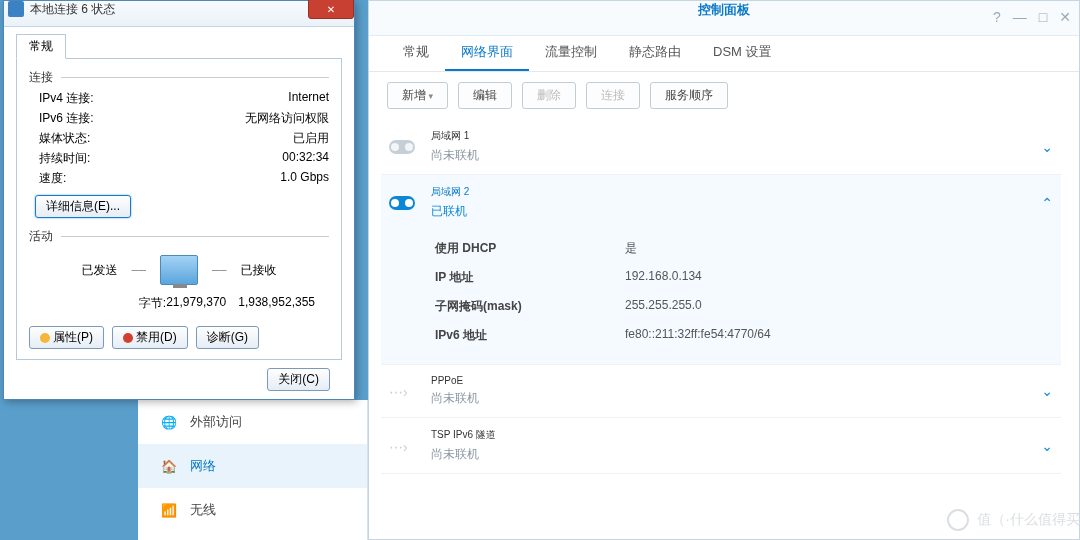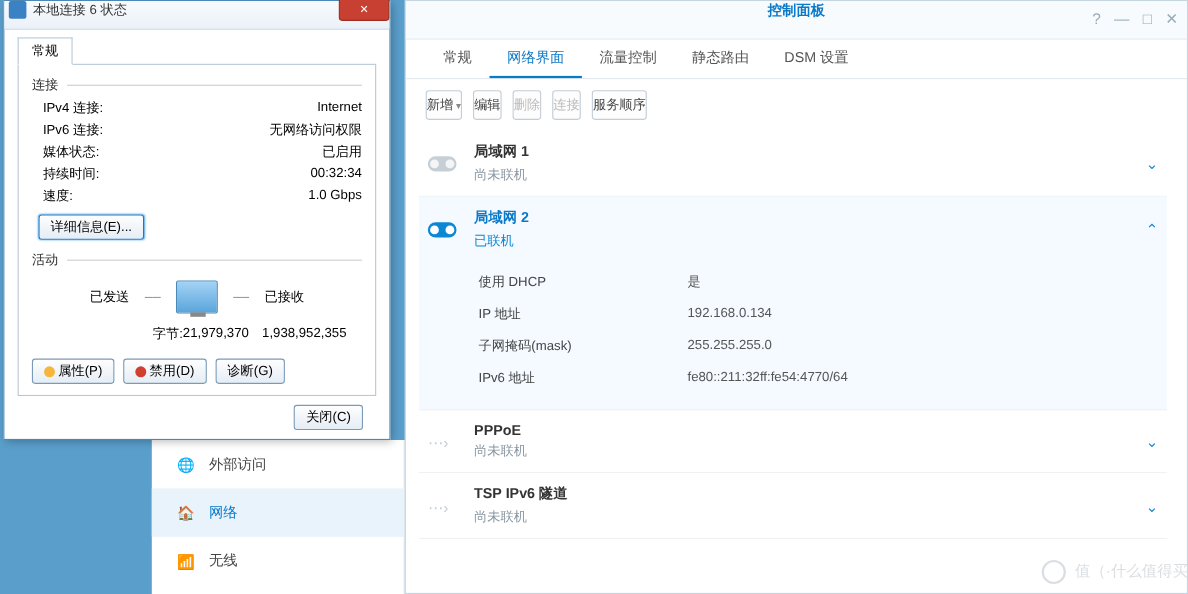--- a/index.html
+++ b/index.html
@@ -42,43 +42,43 @@
 
 .syn{position:absolute;left:368px;top:0;right:0;bottom:0;background:#fff;border:1px solid #c5d6e0}
 .syn-titlebar{height:35px;display:flex;align-items:flex-start;justify-content:center;border-bottom:1px solid #e1edf5;position:relative;background:#f7fbfe}
 .syn-title{color:#0b79c8;font-size:13px;font-weight:bold}
 .syn-ctrls{position:absolute;right:8px;top:8px;display:flex;gap:12px;color:#99acb8;font-size:14px}
 .syn-ctrls span{cursor:pointer}
 .syn-tabs{display:flex;border-bottom:1px solid #e1e8ee;padding:0 18px;height:36px;align-items:flex-end}
 .syn-tab{padding:8px 16px;font-size:13px;color:#555;cursor:pointer;border-bottom:2px solid transparent}
 .syn-tab.active{color:#0b79c8;border-bottom-color:#0b79c8}
 .syn-toolbar{display:flex;gap:10px;padding:10px 18px}
-.syn-btn{font-size:12px;padding:4px 0;border:1px solid #c3cdd6;background:#fdfdfd;border-radius:3px;color:#444;cursor:pointer}
+.syn-btn{font-size:12px;padding:4px 14px;border:1px solid #c3cdd6;background:#fdfdfd;border-radius:3px;color:#444;cursor:pointer}
 .syn-btn.dd::after{content:" ▾";font-size:9px;color:#888}
 .syn-btn:disabled{color:#bbb;cursor:default}
 .syn-list{padding:0 18px 0 12px;position:relative}
 .if-item{border-bottom:1px solid #eef2f5}
 .if-head{display:flex;align-items:center;padding:10px 8px;cursor:pointer}
 .if-ico{width:26px;height:14px;border-radius:7px;position:relative;margin-right:16px}
 .if-ico.off{background:#c7cfd6}
 .if-ico.on{background:#0b87d4}
 .if-ico::before,.if-ico::after{content:"";position:absolute;width:8px;height:8px;background:#fff;border-radius:50%;top:3px}
 .if-ico::before{left:2px}.if-ico::after{right:2px}
 .if-ico.off::before,.if-ico.off::after{background:#f3f5f7}
 .if-ico.arrow-ico{background:none;color:#c7cfd6;font-size:14px}
 .if-ico.arrow-ico::before,.if-ico.arrow-ico::after{display:none}
-.if-name{font-size:13px;font-weight:bold;color:#333}
+.if-name{font-size:10px;font-weight:normal;color:#333}
 .if-sub{font-size:12px;color:#8a97a2;margin-top:4px}
 .if-sub.ok{color:#0b87d4}
 .if-chev{margin-left:auto;color:#1a8ad4;font-size:14px}
 .if-item.expanded{background:#f4faff}
 .if-item.expanded .if-name{color:#0b79c8}
 .if-details{padding:4px 8px 14px 54px}
 .if-row{display:flex;font-size:12px;color:#444;padding:6px 0}
-.if-row .k{width:190px;font-weight:normal;color:#444}
+.if-row .k{width:190px;font-weight:bold;color:#444}
 .if-row .v{color:#555}
 
 
 .wm{position:absolute;right:0px;bottom:0px;width:220px;height:40px;display:flex;align-items:center;justify-content:flex-end;color:#d2d7db;font-size:14px;gap:8px;opacity:.8}
 .wm-pin{width:22px;height:22px;border:2px solid #d2d7db;border-radius:50%;position:relative}
 </style>
 </head>
 <body>
 
 <div class="win-dlg">

